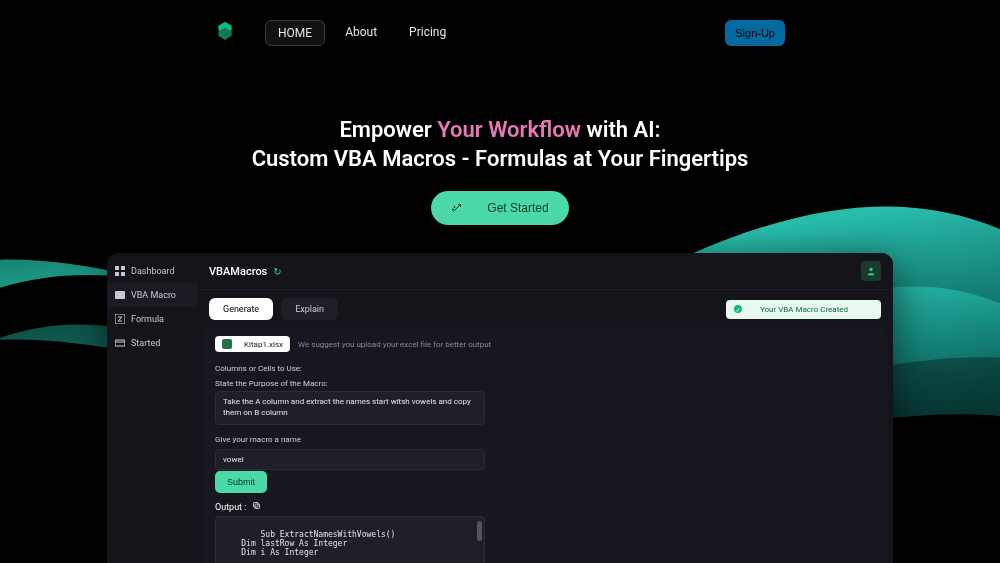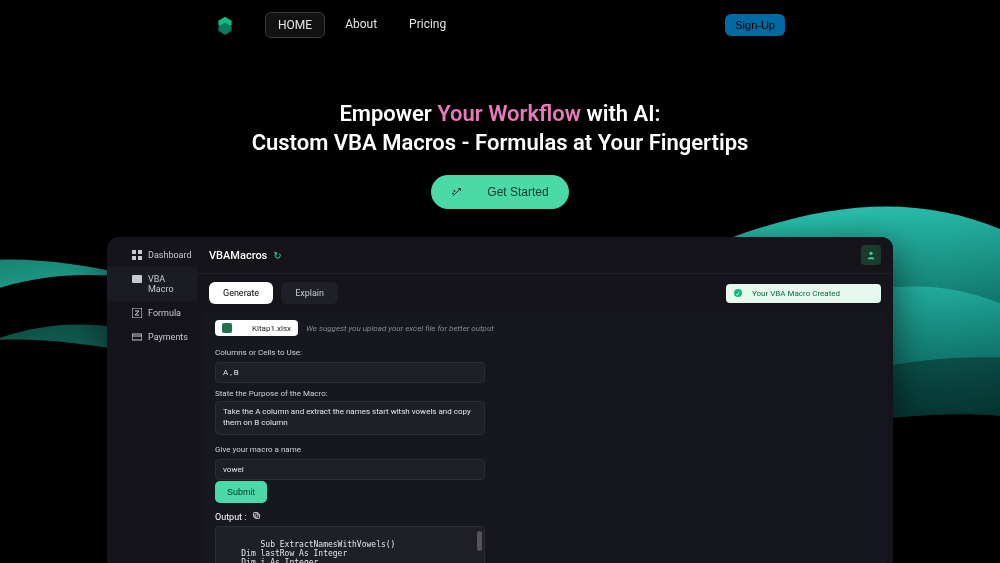--- a/index.html
+++ b/index.html
@@ -22,22 +22,21 @@
   height: 400px;
   z-index: 0;
   pointer-events: none;
 }
 
 
 .topnav {
   position: relative;
   z-index: 10;
   display: flex;
-  align-items: center;
-  padding: 12px 215px;
+  padding: 20px 215px;
 }
 .logo {
   width: 20px;
   height: 20px;
   margin-right: 30px;
 }
 .nav-links { display: flex; gap: 8px; }
 .nav-link {
   padding: 5px 12px;
   font-size: 12px;
@@ -104,21 +103,21 @@
 
 .sidebar {
   width: 90px;
   background: #14141a;
   padding-top: 6px;
 }
 .side-item {
   display: flex;
   align-items: flex-start;
   gap: 6px;
-  padding: 7px 25px;
+  padding: 7px 8px;
   font-size: 9px;
   color: #c8c8d0;
   cursor: pointer;
 }
 .side-item.active {
   background: #1b1b23;
 }
 .side-icon {
   width: 10px; height: 10px;
   display: inline-flex;
@@ -175,21 +174,21 @@
   color: #c8c8d0;
 }
 .tab.active {
   background: #fff;
   color: #000;
 }
 .toast {
   margin-left: auto;
   display: flex;
   align-items: center;
-  gap: 10px;
+  gap: 18px;
   background: #e7f8ef;
   color: #0b6b3e;
   font-size: 8px;
   padding: 5px 16px 5px 8px;
   border-radius: 4px;
   min-width: 155px;
 }
 .toast-dot {
   width: 8px; height: 8px;
   background: #10b981;
@@ -215,28 +214,28 @@
   padding: 8px 0 6px;
 }
 .file-chip {
   background: #fff;
   color: #222;
   font-size: 8px;
   padding: 3px 7px;
   border-radius: 4px;
   display: flex;
   align-items: center;
-  gap: 20px;
+  gap: 12px;
 }
 .xls-icon {
   width: 10px; height: 10px;
   background: #217346;
   border-radius: 2px;
 }
-.hint { font-size: 8px; color: #8a8a95; font-style: italic; }
+.hint { font-size: 8px; color: #8a8a95; }
 .form-label {
   font-size: 8px;
   color: #d0d0d8;
   margin-top: 6px;
   margin-bottom: 3px;
   display: block;
 }
 .text-input, .textarea {
   width: 270px;
   background: #1f1f28;
@@ -367,21 +366,21 @@
       </span>
       <span>Formula</span>
     </div>
     <div class="side-item">
       <span class="side-icon">
         <svg width="10" height="10" viewBox="0 0 10 10">
             <rect x="0" y="2" width="10" height="6" rx="1" fill="none" stroke="#c8c8d0" stroke-width="1.2"></rect>
             <line x1="0" y1="4" x2="10" y2="4" stroke="#c8c8d0" stroke-width="1"></line>
           </svg>
       </span>
-      <span>Payments</span>
+      <span>Started</span>
     </div>
   </div>
 
   <div class="main">
     <div class="main-header">
       <span class="page-title">VBAMacros</span>
       <span class="refresh-icon">↻</span>
       <div class="user-badge">
         <svg width="10" height="10" viewBox="0 0 24 24">
             <circle cx="12" cy="8" r="4" fill="#34d399"></circle>
@@ -402,21 +401,20 @@
     <div class="form-area">
       <div class="upload-row">
         <div class="file-chip">
           <span class="xls-icon"></span>
           <span>Kitap1.xlsx</span>
         </div>
         <span class="hint">We suggest you upload your excel file for better output</span>
       </div>
 
       <label class="form-label">Columns or Cells to Use:</label>
-      <input class="text-input" value="A , B" style="">
 
       <label class="form-label">State the Purpose of the Macro:</label>
       <textarea class="textarea" style="">Take the A column and extract the names start witsh vowels and copy them on B column</textarea>
 
       <label class="form-label">Give your macro a name</label>
       <input class="text-input" value="vowel" style="">
 
       <div><button class="submit-btn">Submit</button></div>
 
       <div class="output-label">

